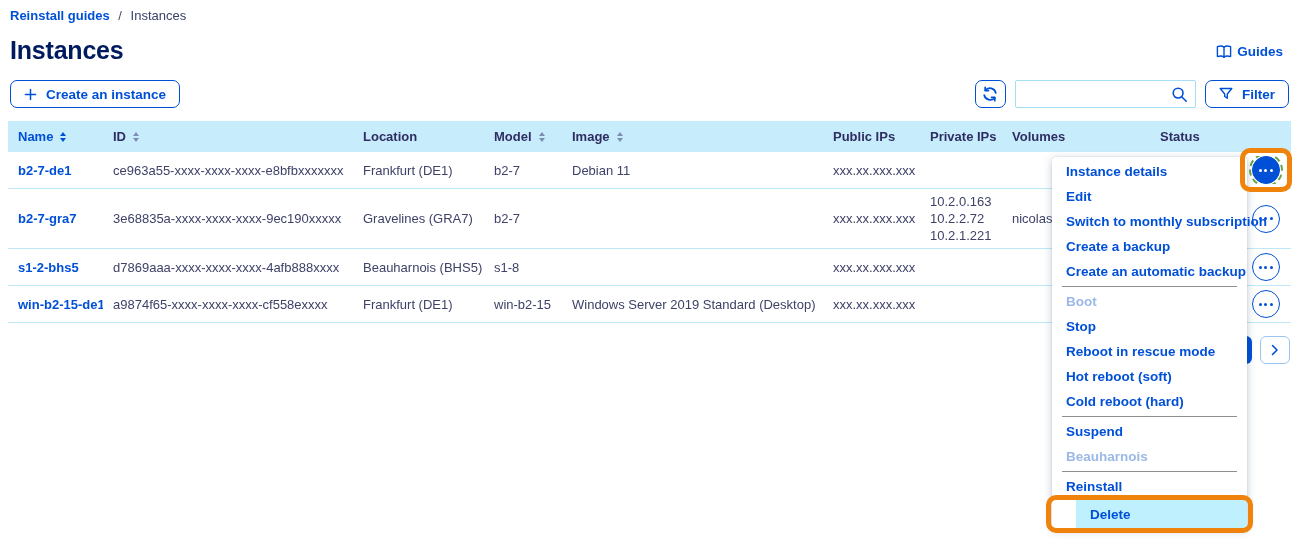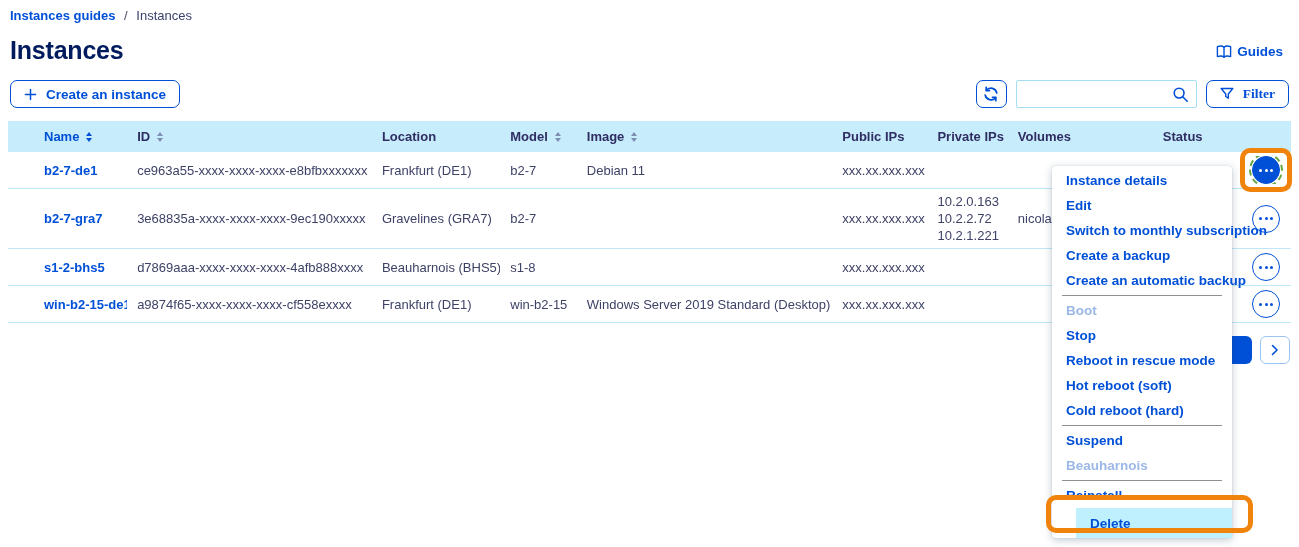--- a/index.html
+++ b/index.html
@@ -13,21 +13,21 @@
 
   
   .page-title{position:absolute;left:10px;top:36px;margin:0;font-size:25px;font-weight:800;
               color:#001a5e;letter-spacing:-.2px;}
   .guides-link{position:absolute;right:16px;top:44px;display:flex;align-items:center;gap:4px;
                color:#0050d7;font-weight:700;font-size:13.5px;text-decoration:none;cursor:pointer;}
 
   
   .toolbar{position:absolute;left:10px;right:10px;top:80px;height:28px;display:flex;
            justify-content:space-between;align-items:center;}
-  .toolbar-right{display:flex;gap:9px;align-items:center;font-family:Liberation Serif, serif;}
+  .toolbar-right{display:flex;gap:9px;align-items:center;}
   .btn{height:28px;border:1.5px solid #0050d7;border-radius:7px;background:#fff;color:#0050d7;
        font-weight:700;font-size:13.5px;display:inline-flex;align-items:center;gap:9px;
        padding:0 13px;font-family:inherit;cursor:pointer;box-sizing:border-box;justify-content:flex-end;}
   .icon-btn{width:31px;padding:0;justify-content:center;}
   .search-box{position:relative;width:181px;height:28px;border:1px solid #a5ddf3;border-radius:2px;
               display:flex;align-items:center;box-sizing:border-box;background:#fff;}
   .search-box input{border:none;outline:none;flex:1;height:100%;padding:0 28px 0 8px;
                     font-family:inherit;font-size:13px;color:#3e4267;background:transparent;}
   .search-box svg{position:absolute;right:7px;top:5px;}
 
@@ -40,59 +40,59 @@
   .th.active .th-label{color:#0050d7;}
   .sort{display:inline-flex;flex-direction:column;gap:2px;margin-left:7px;color:#7c8db0;}
   .th.active .sort{color:#0050d7;}
   .sort i{width:0;height:0;border-left:3.5px solid transparent;border-right:3.5px solid transparent;}
   .sort .up{border-bottom:4.5px solid currentColor;}
   .sort .down{border-top:4.5px solid currentColor;}
   .tr{display:flex;align-items:center;border-bottom:1px solid #bfe8f7;min-height:35px;
       padding:4px 0;box-sizing:border-box;background:#fff;}
   .td{padding-left:10px;box-sizing:border-box;font-size:13px;color:#3e4267;line-height:17px;
       overflow:hidden;white-space:nowrap;}
-  .c-name{width:95px;margin-left:26px;}.c-id{width:250px;}.c-loc{width:131px;}.c-model{width:78px;}
+  .c-name{width:95px;}.c-id{width:250px;}.c-loc{width:131px;}.c-model{width:78px;}
   .c-image{width:261px;}.c-pub{width:97px;}.c-priv{width:82px;}.c-vol{width:148px;}
   .c-status{width:90px;}
   .c-actions{width:51px;display:flex;justify-content:center;padding-left:0;}
   .row-link{color:#0050d7;font-weight:700;font-size:13px;text-decoration:none;cursor:pointer;}
 
   .ellipsis-btn{width:28px;height:28px;border-radius:50%;border:1.5px solid #0050d7;background:#fff;
                 display:flex;align-items:center;justify-content:center;gap:2.5px;padding:0;cursor:pointer;}
   .ellipsis-btn .dot{width:3px;height:3px;border-radius:50%;background:#0050d7;}
   .ellipsis-btn.active{background:#0050d7;outline:2px dashed #69a744;outline-offset:1px;}
   .ellipsis-btn.active .dot{background:#fff;}
 
   
   .pagination{position:absolute;top:336px;right:9px;display:flex;gap:8px;z-index:1;}
   .page-current{width:36px;height:28px;background:#0050d7;border:none;border-radius:6px;cursor:pointer;}
   .page-next{width:30px;height:28px;background:#fff;border:1px solid #9cc4f0;border-radius:6px;
              display:flex;align-items:center;justify-content:center;cursor:pointer;padding:0;}
 
   
-  .menu{position:absolute;left:1052px;top:166px;width:180px;box-sizing:border-box;background:#fff;
+  .menu{position:absolute;left:1052px;top:157px;width:195px;box-sizing:border-box;background:#fff;
         z-index:5;box-shadow:0 2px 9px rgba(30,60,90,.28),0 0 1px rgba(30,60,90,.3);
         border-radius:3px;padding:2px 0 0 0;}
   .menu-item{height:25px;box-sizing:border-box;display:flex;align-items:center;padding:0 14px;
              font-size:13.5px;font-weight:700;color:#0050d7;cursor:pointer;white-space:nowrap;}
   .menu-item.disabled{color:#9cb8e6;cursor:default;}
   .menu-item.highlighted{background:#bff0fe;height:30px;margin-left:24px;}
   .menu-divider{height:1px;background:#8f8f8f;margin:2px 10px;}
 
   
   .orange-box{position:absolute;border:5px solid #f0830c;border-radius:10px;z-index:10;
               pointer-events:none;box-sizing:border-box;}
 </style>
 </head>
 <body>
 
 <div class="page" id="page">
 
   <div class="breadcrumb">
-    <a>Instances guides</a>
+    <a>Reinstall guides</a>
     <span class="sep">/</span>
     <span>Instances</span>
   </div>
 
   <h1 class="page-title">Instances</h1>
 
   <a class="guides-link">
     <span style="display:flex;">
       <svg width="18" height="14" viewBox="0 0 18 14" fill="none" stroke="#0050d7" stroke-width="1.4" stroke-linejoin="round" stroke-linecap="round">
           <path d="M9 2.2 C7.8 1 4.6 0.8 2.4 1.6 V11.6 C4.6 10.8 7.8 11 9 12.2 C10.2 11 13.4 10.8 15.6 11.6 V1.6 C13.4 0.8 10.2 1 9 2.2 Z"></path>

